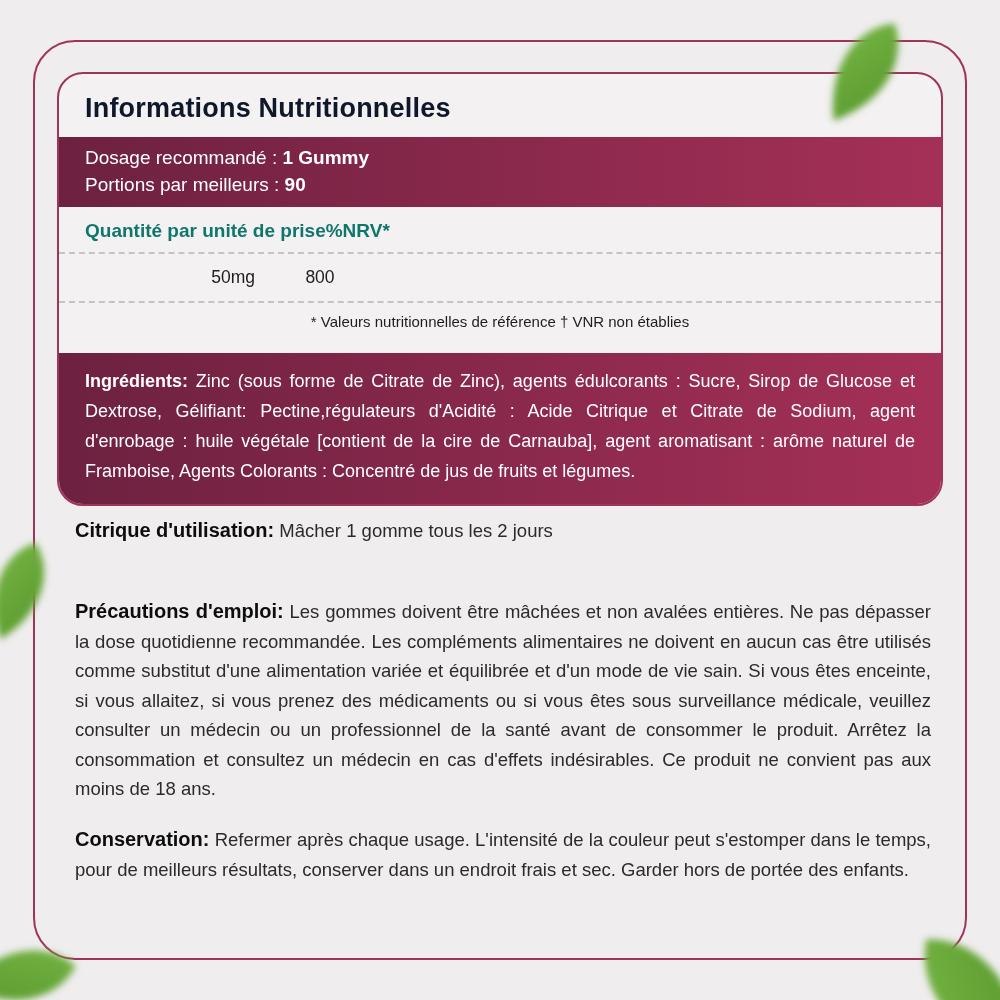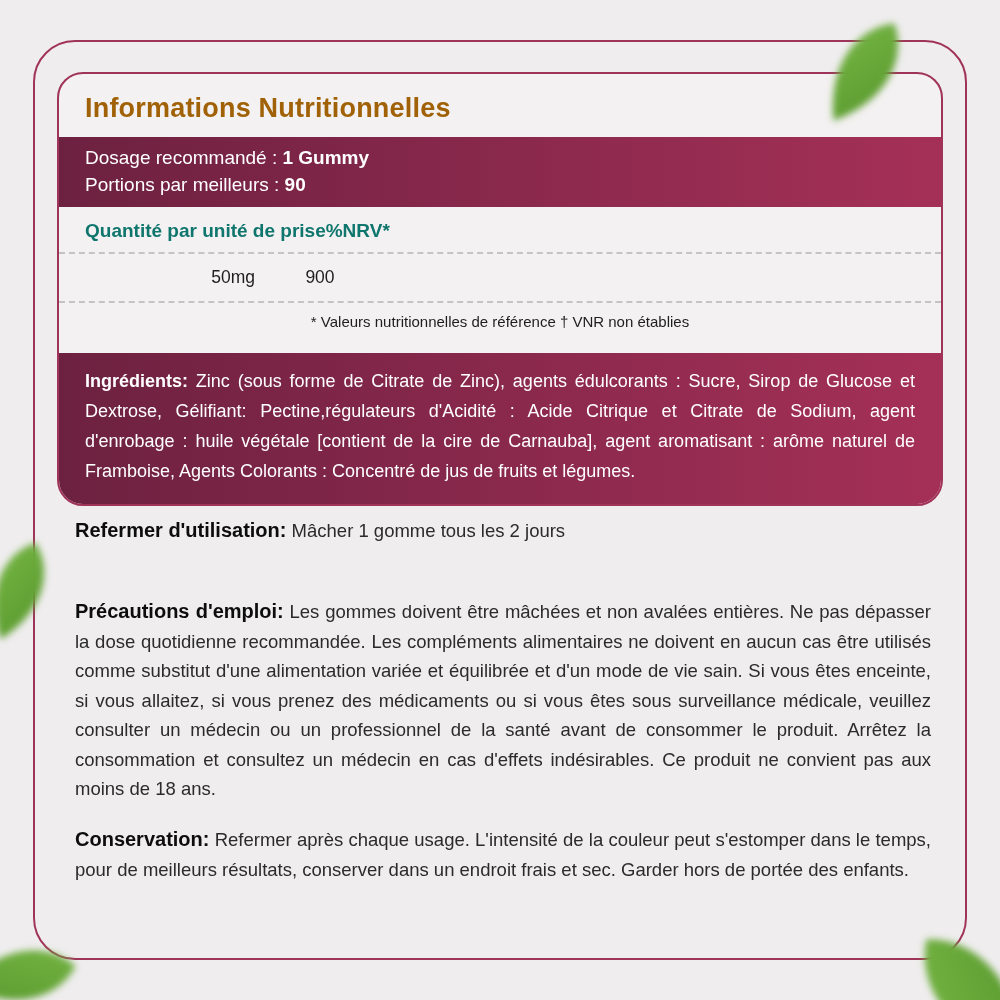--- a/index.html
+++ b/index.html
@@ -14,21 +14,21 @@
     border:2px solid #a03359;border-radius:42px;
     box-sizing:border-box;
   }
   .card{
     position:absolute;left:57px;top:72px;width:886px;
     border:2px solid #a03359;border-radius:26px;
     background:#f3f1f1;overflow:hidden;box-sizing:border-box;
   }
   .card-title{
     padding:19px 26px 13px 26px;
-    font-size:27px;font-weight:800;color:#a16207;letter-spacing:.2px;
+    font-size:27px;font-weight:800;color:#0f172a;letter-spacing:.2px;
   }
   .dosage-bar{
     background:linear-gradient(90deg,#6d2140 0%,#a53057 100%);
     color:#fff;padding:7px 26px 9px 26px;font-size:19px;line-height:27px;
   }
   .dosage-line{white-space:nowrap;}
   .dosage-line b{font-weight:800;}
   .table-area{padding:0;}
   .t-header{
     display:flex;align-items:center;
@@ -81,33 +81,33 @@
     </div>
 
     <div class="table-area">
       <div class="t-header">
         <span>Quantité par unité de prise</span>
         <span>%NRV*</span>
       </div>
       <div class="dash"></div>
       <div class="t-row">
         <span class="t-amount">50mg</span>
-        <span class="t-nrv">900</span>
+        <span class="t-nrv">800</span>
       </div>
       <div class="dash"></div>
       <div class="t-footnote">* Valeurs nutritionnelles de référence † VNR non établies</div>
     </div>
 
     <div class="ingredients">
       <b>Ingrédients:</b><span> Zinc (sous forme de Citrate de Zinc), agents édulcorants : Sucre, Sirop de Glucose et Dextrose, Gélifiant: Pectine,régulateurs d'Acidité : Acide Citrique et Citrate de Sodium, agent d'enrobage : huile végétale [contient de la cire de Carnauba], agent aromatisant : arôme naturel de Framboise, Agents Colorants : Concentré de jus de fruits et légumes.</span>
     </div>
   </div>
 
   <div class="section usage">
-    <b>Refermer d'utilisation:</b><span> Mâcher 1 gomme tous les 2 jours</span>
+    <b>Citrique d'utilisation:</b><span> Mâcher 1 gomme tous les 2 jours</span>
   </div>
 
   <div class="section precautions">
     <b>Précautions d'emploi:</b><span> Les gommes doivent être mâchées et non avalées entières. Ne pas dépasser la dose quotidienne recommandée. Les compléments alimentaires ne doivent en aucun cas être utilisés comme substitut d'une alimentation variée et équilibrée et d'un mode de vie sain. Si vous êtes enceinte, si vous allaitez, si vous prenez des médicaments ou si vous êtes sous surveillance médicale, veuillez consulter un médecin ou un professionnel de la santé avant de consommer le produit. Arrêtez la consommation et consultez un médecin en cas d'effets indésirables. Ce produit ne convient pas aux moins de 18 ans.</span>
   </div>
 
   <div class="section storage">
     <b>Conservation:</b><span> Refermer après chaque usage. L'intensité de la couleur peut s'estomper dans le temps, pour de meilleurs résultats, conserver dans un endroit frais et sec. Garder hors de portée des enfants.</span>
   </div>
 

